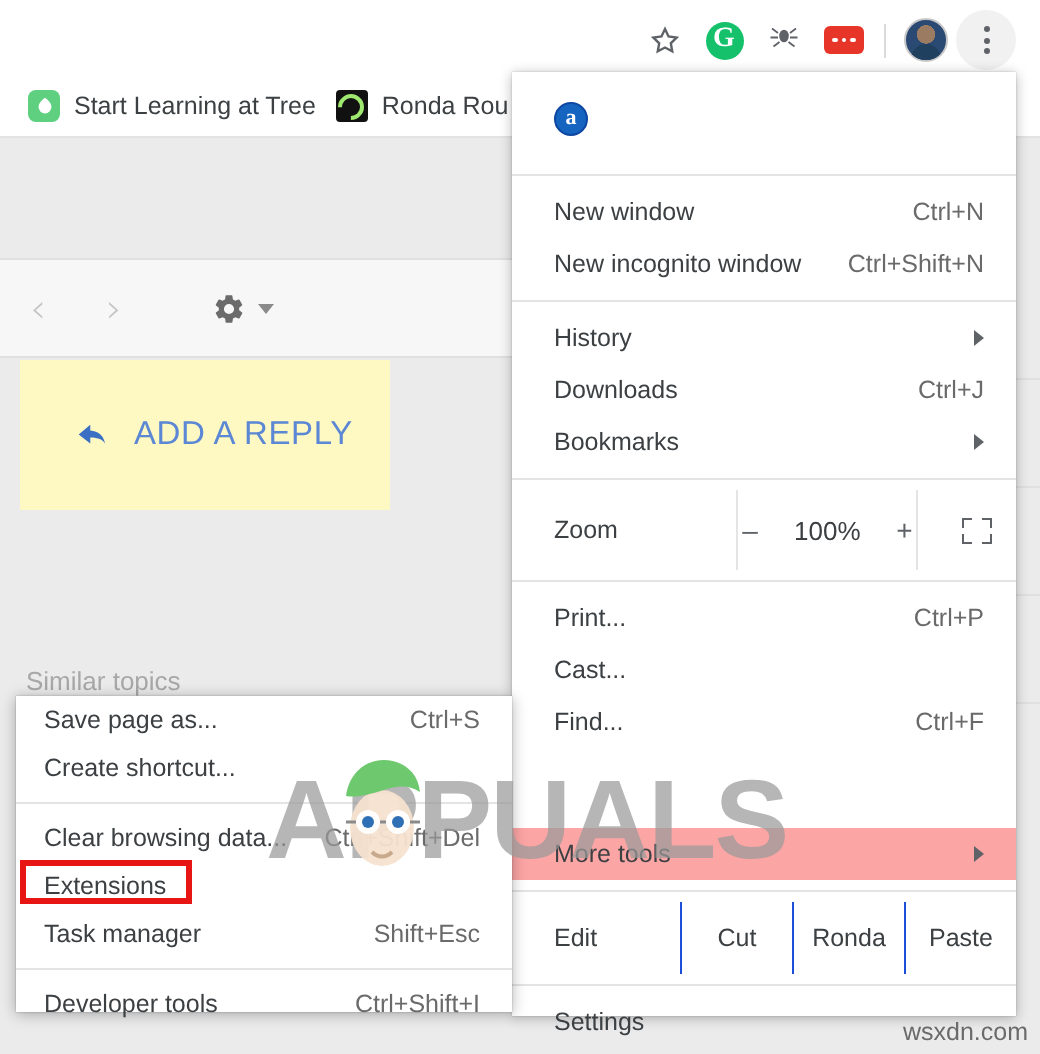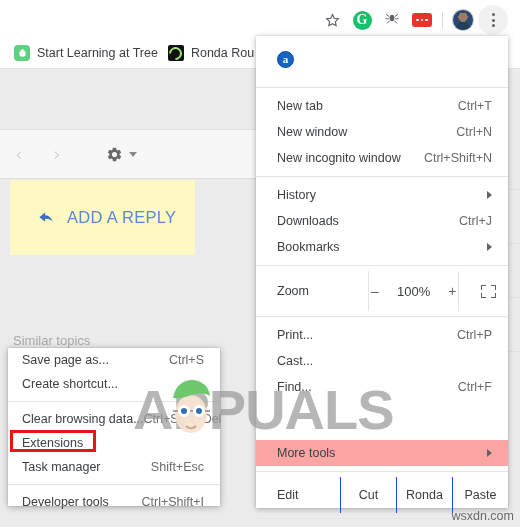--- a/index.html
+++ b/index.html
@@ -247,21 +247,21 @@
     flex: 0 0 84px; display: flex; align-items: center; padding-left: 21px;
   }
   .edit-cell {
     flex: 1; display: flex; align-items: center; justify-content: center;
     border-left: 1px solid #1d4ed8; color: #3c4043;
   }
 
   
   .submenu {
     position: absolute; left: 8px; top: 348px;
-    width: 212px; height: 158px;
+    width: 248px; height: 158px;
     background: #ffffff;
     box-shadow: 0 1px 7px rgba(0,0,0,0.3), 0 0 1px rgba(0,0,0,0.25);
     z-index: 50;
     font-size: 12.5px; color: #3c4043;
   }
   .sub-row {
     height: 24px; display:flex; align-items:center; justify-content: space-between;
     padding: 0 16px 0 14px; white-space: nowrap;
     position: relative;
   }
@@ -379,24 +379,20 @@
     </span>
   </div>
 
   <div class="menu">
 
     <div class="menu-topicon">
       <span class="a-badge">a</span>
     </div>
     <div class="menu-sep"></div>
 
-    <div class="menu-row">
-      <span class="lbl">New tab</span>
-      <span class="accel">Ctrl+T</span>
-    </div>
     <div class="menu-row">
       <span class="lbl">New window</span>
       <span class="accel">Ctrl+N</span>
     </div>
     <div class="menu-row">
       <span class="lbl">New incognito window</span>
       <span class="accel">Ctrl+Shift+N</span>
     </div>
 
     <div class="menu-sep"></div>

